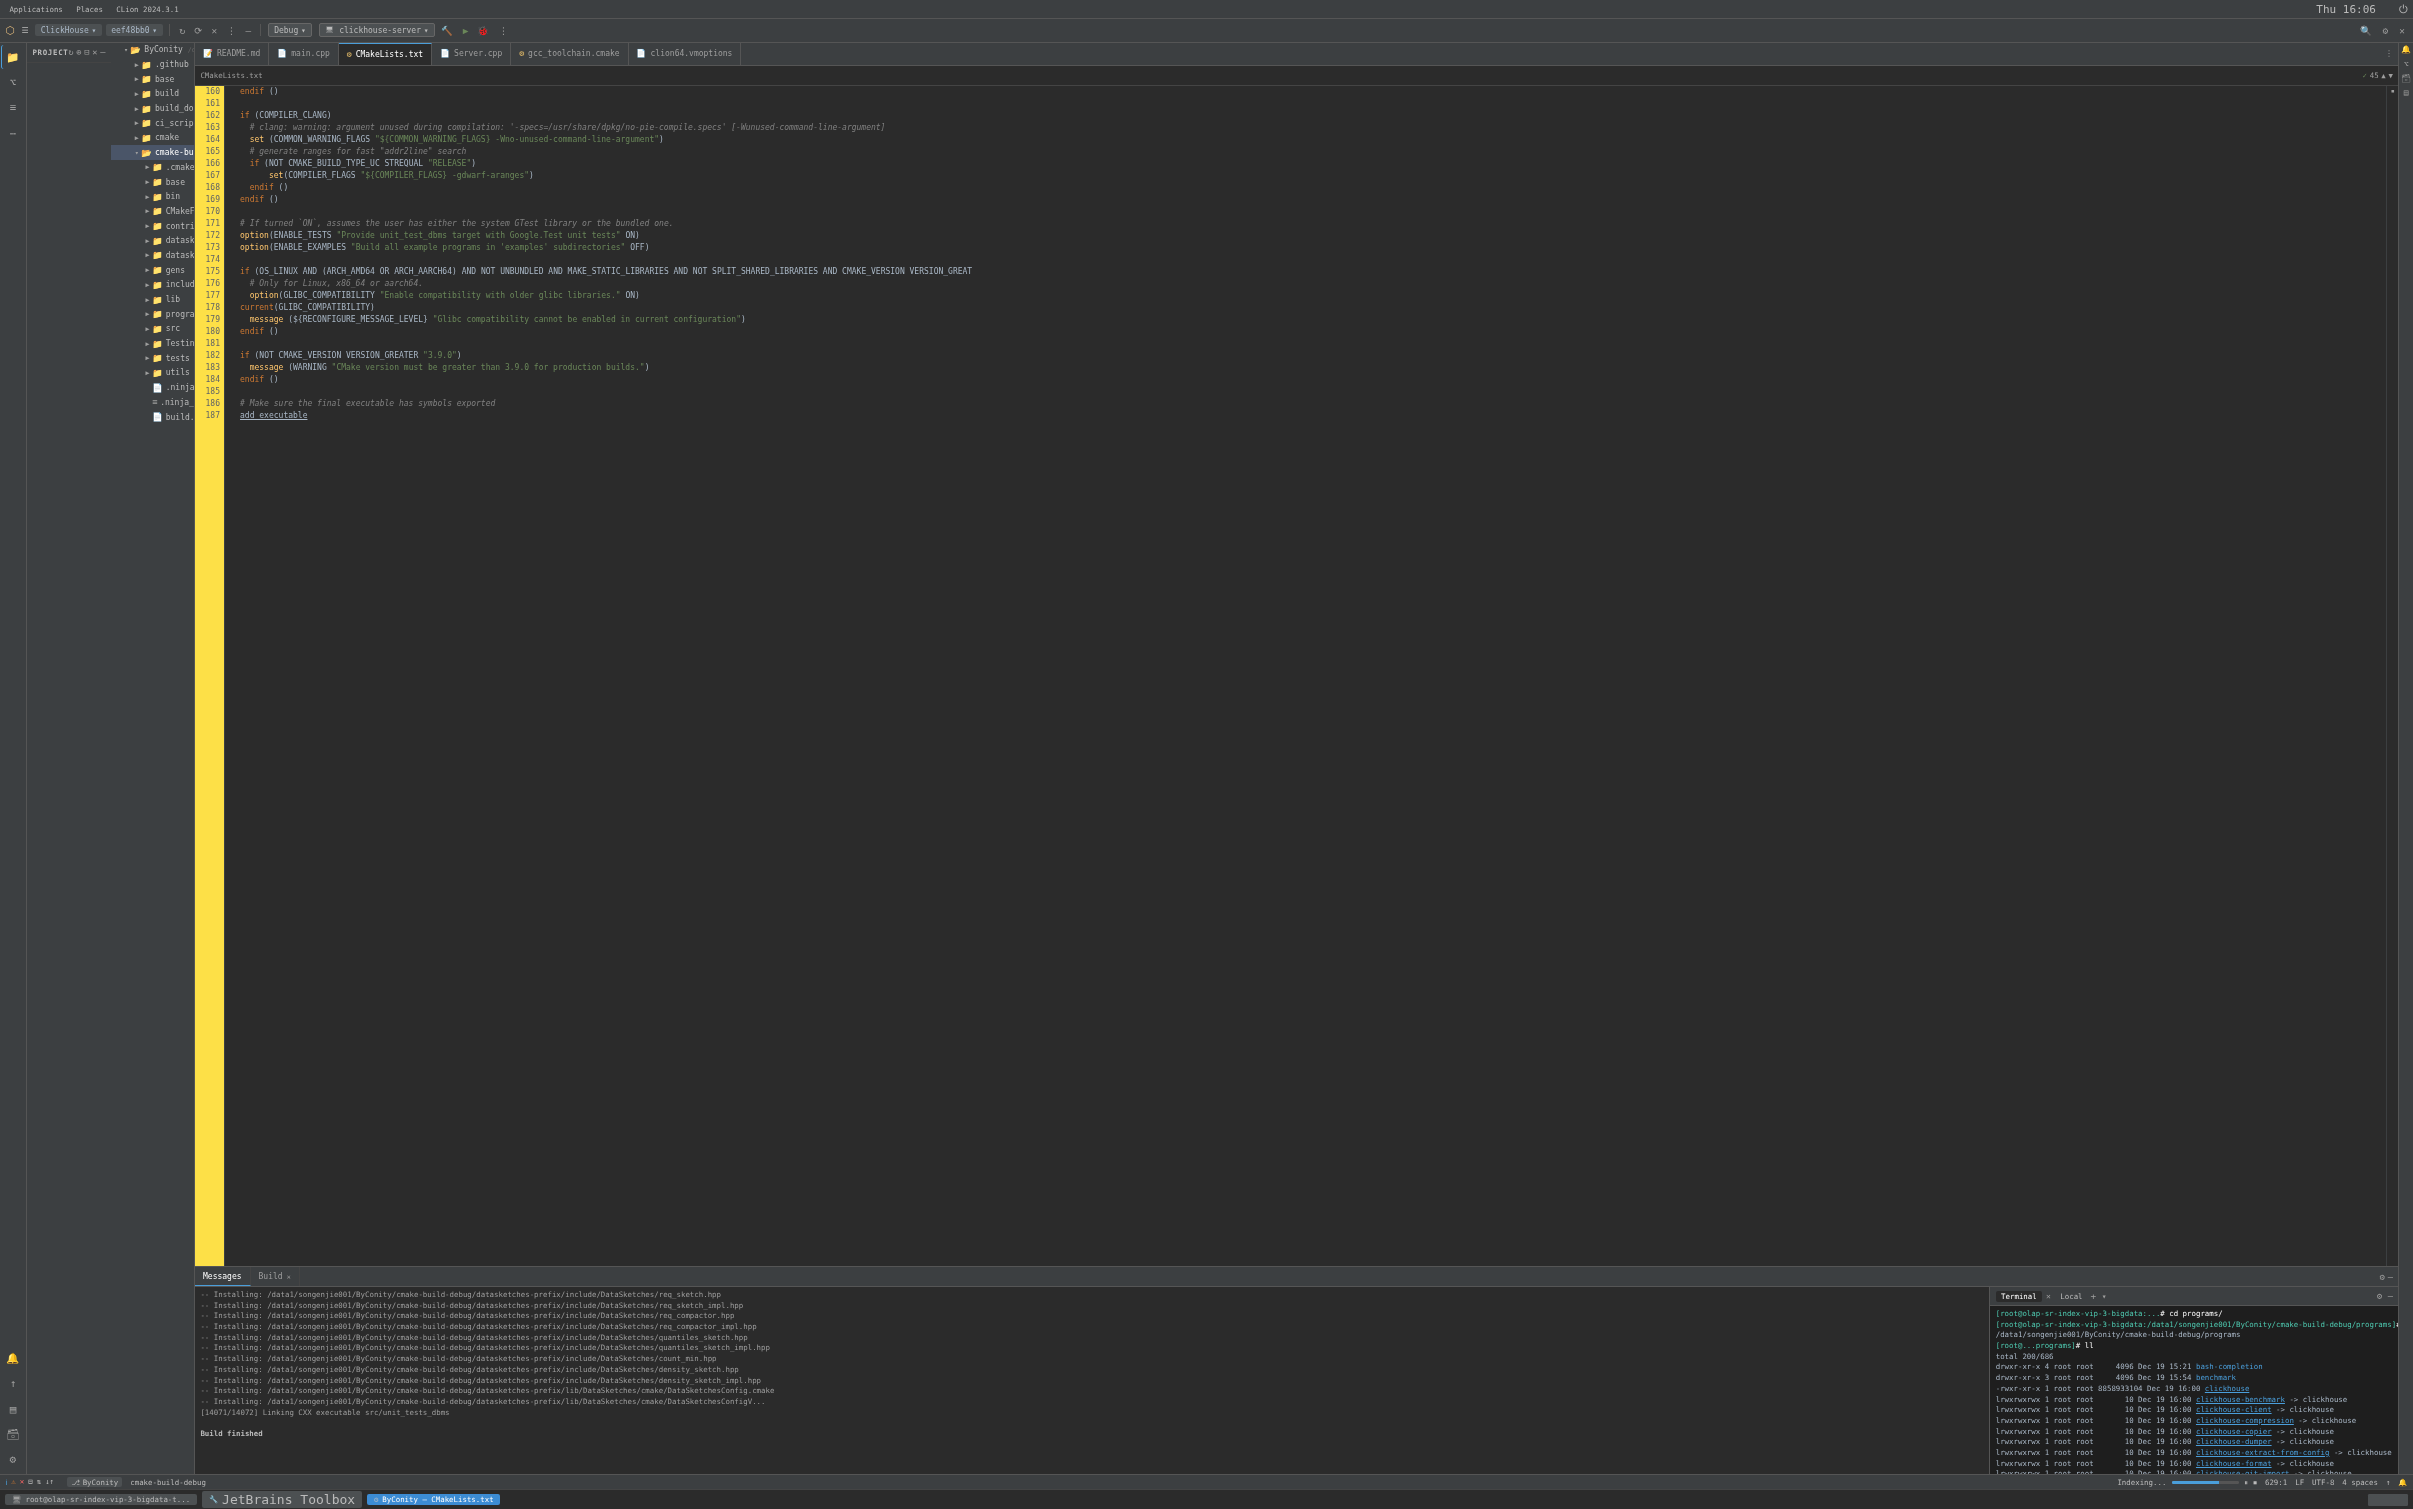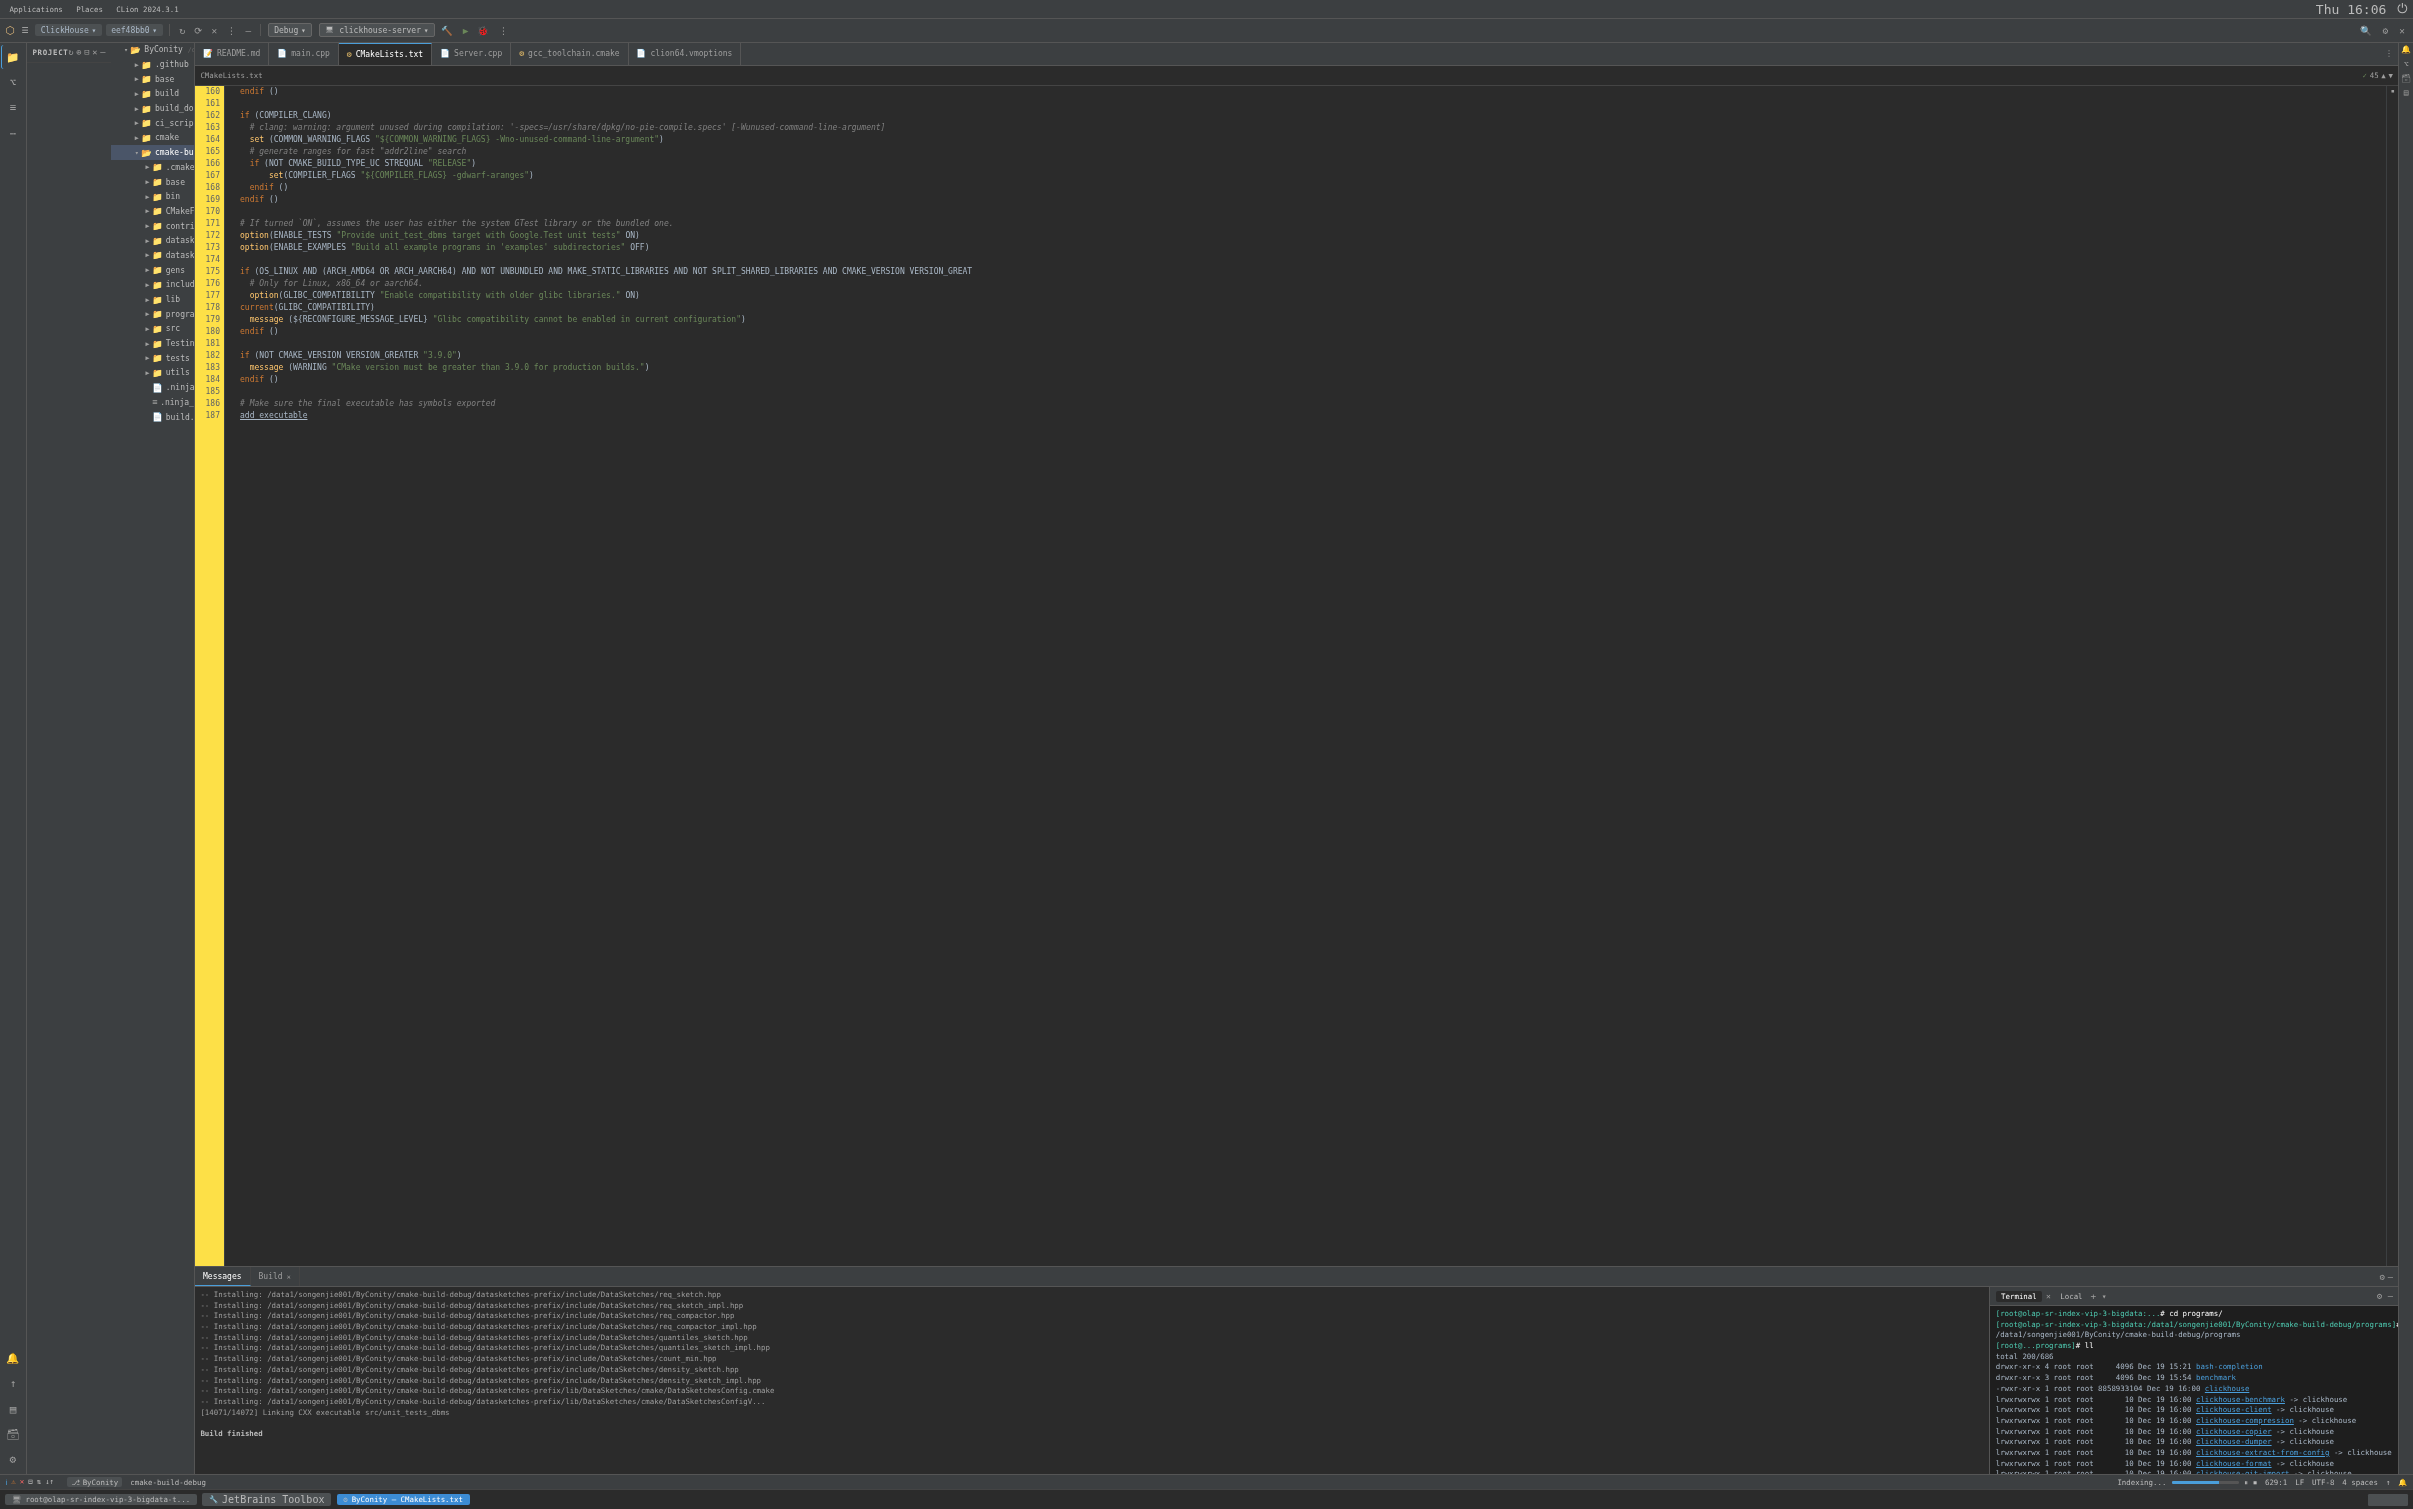--- a/index.html
+++ b/index.html
@@ -1,21 +1,21 @@
 <!DOCTYPE html>
 <html style="font-size:10.7px"><head>
   <meta charset="utf-8">
   <style>
     * { box-sizing: border-box; margin: 0; padding: 0; }
     body { background: #2b2b2b; color: #a9b7c6; font-family: 'Consolas', 'Monaco', monospace; font-size: 8px; overflow: hidden; height: 100vh; display: flex; flex-direction: column; }
 
     
     .title-bar { background: #3c3f41; height: 19px; display: flex; align-items: center; padding: 0 5.4px; justify-content: space-between; border-bottom: 0.7px solid #555; flex-shrink: 0; }
     .title-bar-left { display: flex; align-items: center; gap: 5.4px; }
-    .title-bar-right { display: flex; align-items: center; gap: 11px; font-size: 13px; color: #bbb; }
+    .title-bar-right { display: flex; align-items: flex-start; gap: 23px; font-size: 11px; color: #bbb; }
     .app-menu-btn { font-size: 7.4px; color: #bbb; cursor: pointer; padding: 1.3px 4px; }
 
     
     .main-layout { display: flex; flex: 1; overflow: hidden; }
 
     
     .activity-bar { width: 27px; background: #3c3f41; display: flex; flex-direction: column; align-items: center; padding: 2.7px 0; gap: 1.3px; border-right: 0.7px solid #555; flex-shrink: 0; }
     .activity-icon { width: 24px; height: 24px; display: flex; align-items: center; justify-content: center; cursor: pointer; color: #9e9e9e; font-size: 10.7px; border-radius: 2.7px; }
     .activity-icon.active { color: #fff; border-left: 1.3px solid #4a9eda; }
     .activity-spacer { flex: 1; }
@@ -631,21 +631,21 @@
   </div>
 </div>
 
 <div style="height:20px; background:#2b2b2b; border-top:0.7px solid #444; display:flex; align-items:center; padding:0 5.4px; gap:5.4px; flex-shrink:0;">
   <div style="display:flex; align-items:center; gap:4px; background:#4c5052; padding:1.3px 6.7px; border-radius:2px; cursor:pointer;">
     <span style="font-size:7.4px; color:#9e9e9e;">🖥</span>
     <span style="font-size:7.4px; color:#bbb;">root@olap-sr-index-vip-3-bigdata-t...</span>
   </div>
   <div style="display:flex; align-items:center; gap:4px; background:#4c5052; padding:1.3px 6.7px; border-radius:2px; cursor:pointer;">
     <span style="font-size:7.4px;">🔧</span>
-    <span style="font-size:10px; color:#bbb;">JetBrains Toolbox</span>
+    <span style="font-size:13px; color:#bbb;">JetBrains Toolbox</span>
   </div>
   <div style="display:flex; align-items:center; gap:4px; background:#3c8cd4; padding:1.3px 6.7px; border-radius:2px; cursor:pointer;">
     <span style="font-size:7.4px;">⚙</span>
     <span style="font-size:7.4px; color:#fff;">ByConity – CMakeLists.txt</span>
   </div>
   <div style="margin-left:auto; width:40px; height:12px; background:#4c5052; border-radius:1.3px;"></div>
 </div>
 
 
 </body></html>

